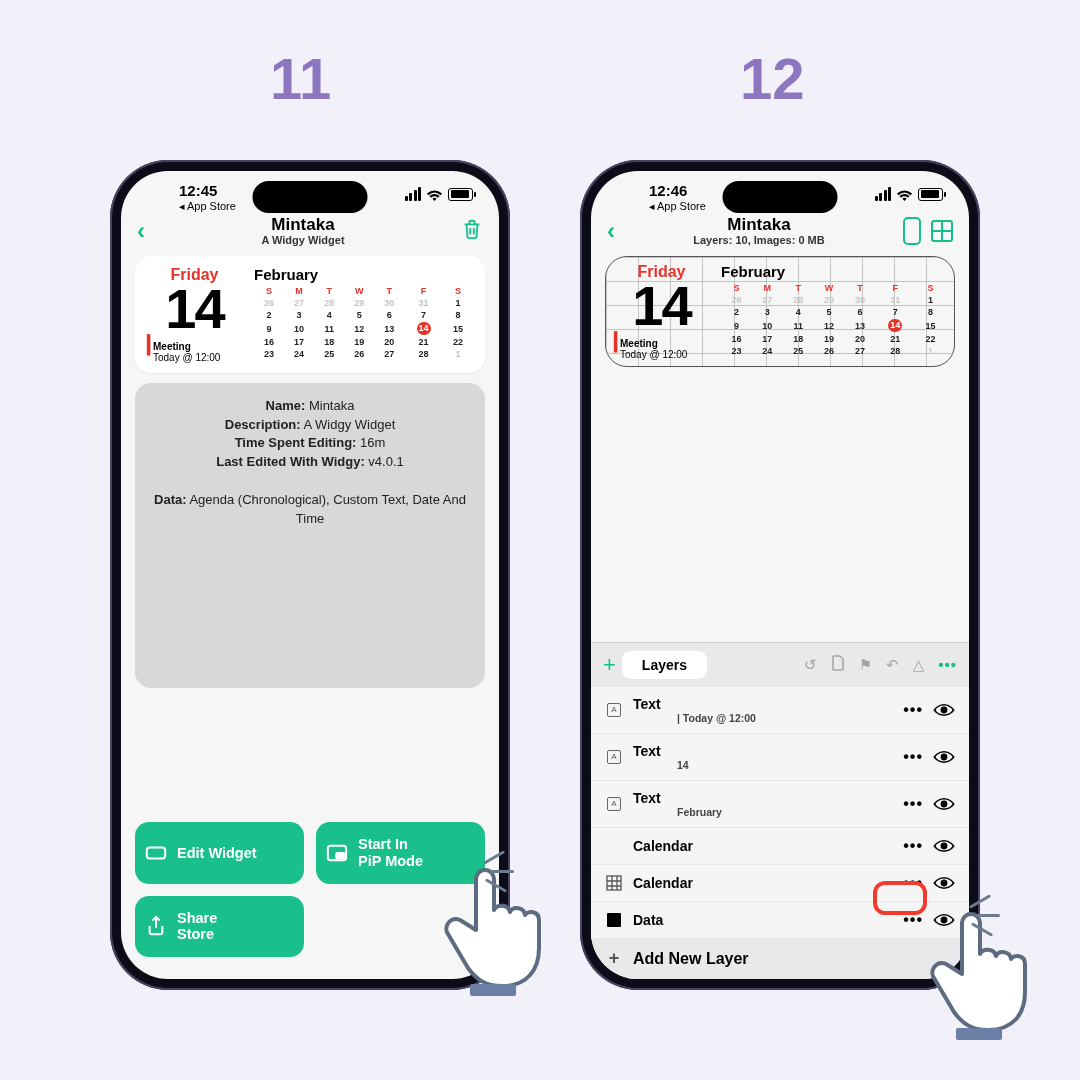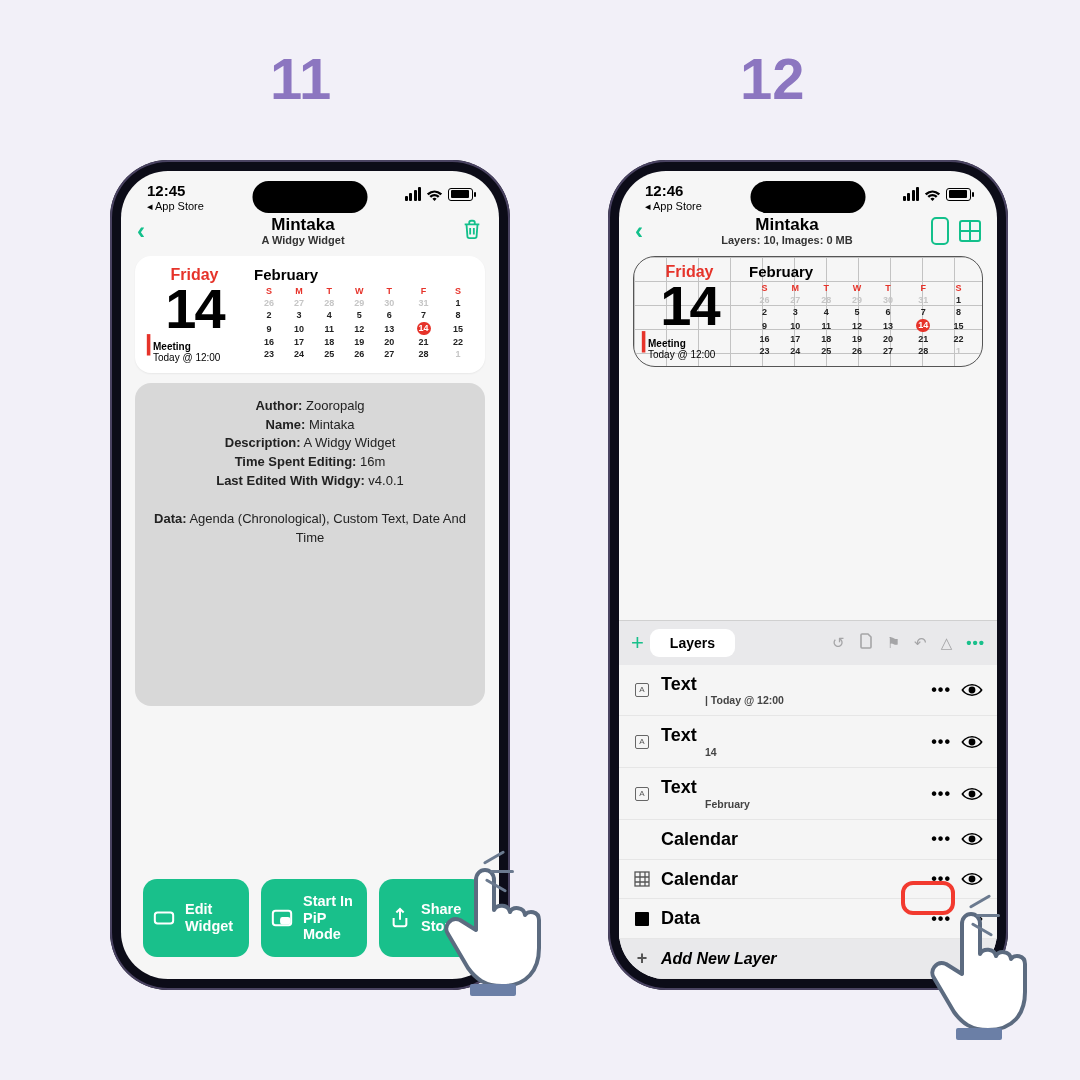--- a/index.html
+++ b/index.html
@@ -39,21 +39,21 @@
     background: #000;
     border-radius: 18px;
     z-index: 5;
   }
   
   .status {
     display: flex; justify-content: space-between; align-items: flex-start;
     padding: 12px 26px 0;
     font-size: 15px; font-weight: 700;
   }
-  .status .left { line-height: 1.1; }
+  .status .left { line-height: 1.1; margin-left: 32px; }
   .status .back { font-size: 11px; font-weight: 400; color: #000; }
   .sig { display: flex; align-items: center; gap: 5px; margin-top:4px;}
   .bars { display: flex; gap: 1.5px; align-items: flex-end; }
   .bars span { width: 3px; background: #000; border-radius:1px;}
   .bars span:nth-child(1){height:5px}
   .bars span:nth-child(2){height:8px}
   .bars span:nth-child(3){height:11px}
   .bars span:nth-child(4){height:14px}
   .wifi{width:17px;height:12px;position:relative;}
   .wifi svg{width:17px;height:12px;}
@@ -93,43 +93,43 @@
   .month{font-weight:800;font-size:15px;margin-bottom:2px;}
   .cal{width:100%;border-collapse:collapse;font-size:9px;text-align:center;}
   .cal th{color:#e6332a;font-weight:800;padding:1px;}
   .cal td{padding:1px 2px;color:#222;font-weight:600;}
   .cal td.mute{color:#c5c5c5;}
   .cal td.today span{display:inline-block;background:#e6332a;color:#fff;border-radius:7px;width:14px;height:13px;line-height:13px;}
   
   .info{background:#d8d8d8;margin:0 14px 10px;border-radius:16px;padding:14px 14px 140px;font-size:13px;line-height:1.45;text-align:center;color:#222;}
   .info b{font-weight:800;}
   
-  .actions{position:absolute;bottom:22px;left:22px;right:14px;display:grid;grid-template-columns:1fr 1fr 1fr;gap:12px;}
+  .actions{position:absolute;bottom:22px;left:14px;right:14px;display:grid;grid-template-columns:1fr 1fr;gap:12px;}
   .act{background:#19c08b;color:#fff;border-radius:14px;padding:14px 10px;display:flex;align-items:center;gap:10px;font-weight:700;font-size:14.5px;line-height:1.15;}
   .act .ic{flex:0 0 22px;display:flex;justify-content:center;}
   .act.highlight{outline:4px solid #f23a2f;outline-offset:-2px;}
   
   .canvas-area{height:280px;}
   .panel{position:absolute;bottom:0;left:0;right:0;background:#e9e9eb;border-top:1px solid #d0d0d0;}
   .panel-top{display:flex;align-items:center;gap:6px;padding:8px 12px;}
   .plus{color:#19c08b;font-size:22px;font-weight:400;}
   .panel-tab{background:#fff;border-radius:9px;padding:6px 20px;font-weight:700;font-size:14px;}
   .panel-icons{display:flex;gap:14px;color:#a5a5a7;align-items:center;font-size:15px;}
   .panel-dots{color:#19c08b;letter-spacing:1px;font-weight:900;}
   .layers{background:#f5f5f5;}
   .layer{display:flex;align-items:center;gap:10px;padding:9px 14px;border-bottom:1px solid #e6e6e6;}
   .layer .lic{width:18px;display:flex;justify-content:center;color:#555;}
   .layer .lic .sq-outline{width:14px;height:14px;border:1.5px solid #666;border-radius:2px;}
   .layer .lic .sq-fill{width:14px;height:14px;background:#000;border-radius:1px;}
   .layer .txt{flex:1;line-height:1.15;}
-  .layer .lname{font-weight:800;font-size:18px;}
+  .layer .lname{font-weight:800;font-size:14px;}
   .layer .lsub{font-size:10.5px;font-weight:600;color:#444;padding-left:44px;}
   .layer .dots{font-weight:900;letter-spacing:1px;}
   .layer .eye{width:22px;height:14px;}
-  .addnew{font-style:italic;font-weight:800;}
+  .addnew{font-weight:800;}
   .hi-ring{position:absolute;border:4px solid #f23a2f;border-radius:12px;}
   
   .hand{position:absolute;width:120px;height:140px;pointer-events:none;}
   .hand svg{width:100%;height:100%;}
   .handlines{position:absolute;}
   .handlines span{position:absolute;background:#6b7a8f;height:3px;border-radius:2px;}
 </style>
 </head>
 <body>
 
@@ -244,21 +244,20 @@
                   <td>28</td>
                   <td class="mute">1</td>
                 </tr>
               </tbody>
         </table>
       </div>
     </div>
   </div>
 
   <div class="info">
-    <div><b>Author:</b><span> Zooropalg</span></div>
     <div><b>Name:</b><span> Mintaka</span></div>
     <div><b>Description:</b><span> A Widgy Widget</span></div>
     <div><b>Time Spent Editing:</b><span> 16m</span></div>
     <div><b>Last Edited With Widgy:</b><span> v4.0.1</span></div>
     <br>
     <div><b>Data:</b><span> Agenda (Chronological), Custom Text, Date And Time</span></div>
     <br>
   </div>
 
   <div class="actions">
@@ -286,21 +285,21 @@
               <path d="M11 2v12M7 6l4-4 4 4M4 12v7a2 2 0 002 2h10a2 2 0 002-2v-7"></path>
             </svg>
           </span>
       <span style="white-space:pre-line">Share
 Store</span>
     </div>
   </div>
  </div>
 </div>
 
-<div class="phone" style="left:608px;top:160px">
+<div class="phone" style="left:580px;top:160px">
  <div class="screen">
   <div class="notch"></div>
   <div class="status">
     <div class="left">
       <div>12:46</div>
       <div class="back">◂ App Store</div>
     </div>
     <div class="sig">
       <span class="bars">
             <span></span>

